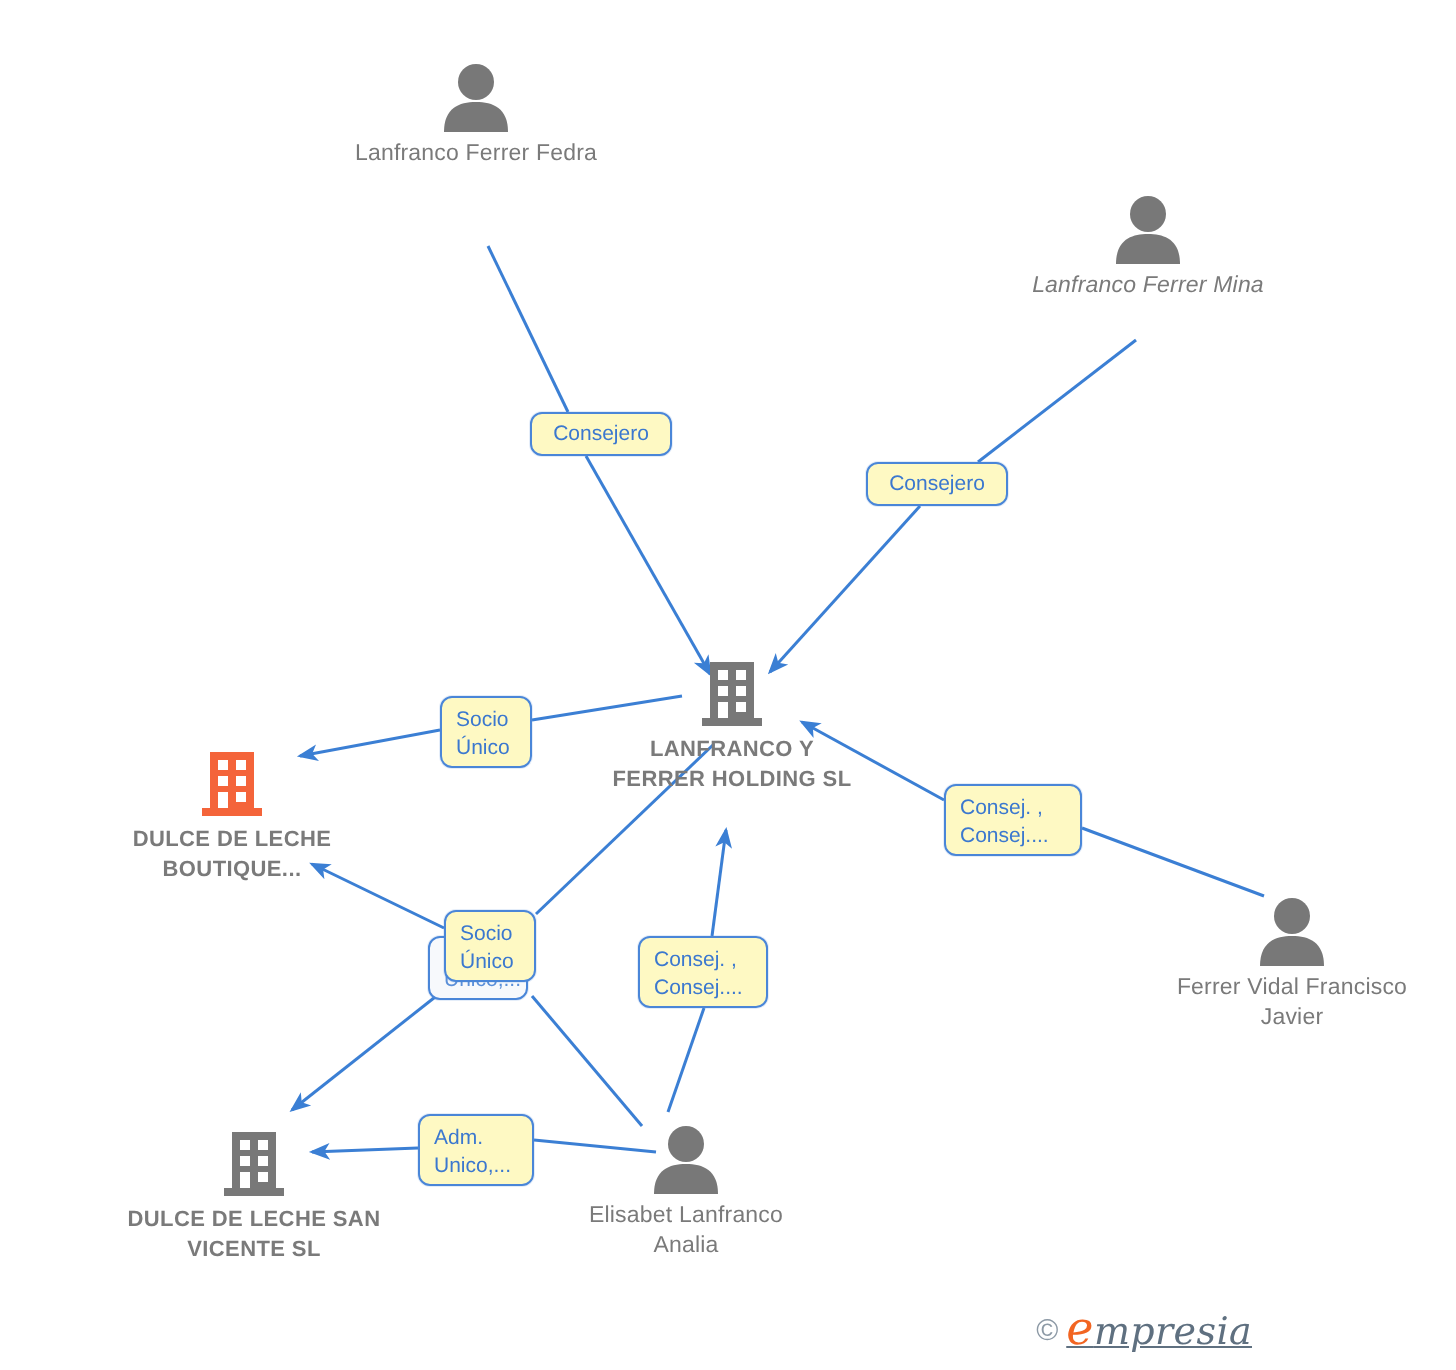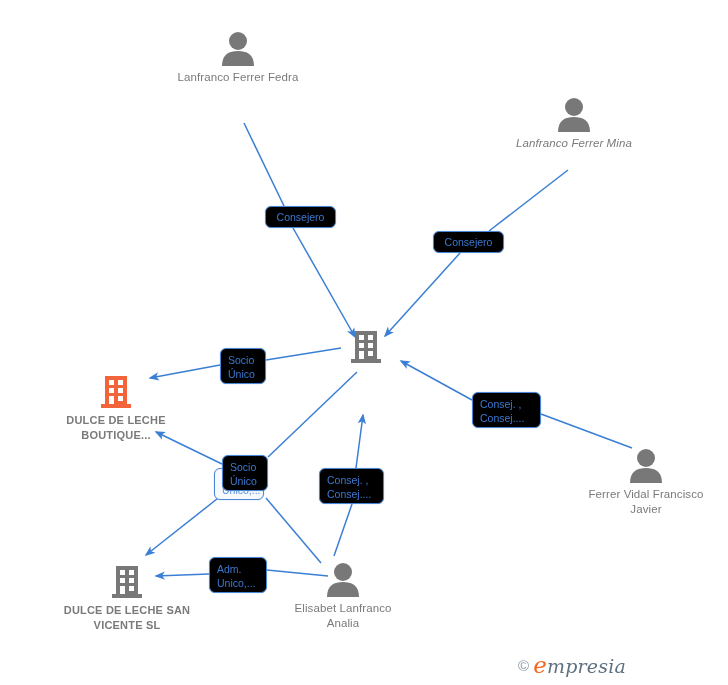--- a/index.html
+++ b/index.html
@@ -41,21 +41,21 @@
     letter-spacing:.2px;
   }
   .node.person .caption{
     font-weight:normal;
   }
 
   
   .rolebox{
     position:absolute;
     box-sizing:border-box;
-    background:#000000;
+    background:#fef9c3;
     border:1.4px solid #4a86d8;
     border-radius:6px;
     color:#3b78cf;
     font-size:10.5px;
     line-height:14px;
     padding:4px 7px;
     white-space:pre;
     text-align:left;
     box-shadow:0 0 0 .5px rgba(74,134,216,.15);
   }
@@ -79,20 +79,21 @@
     color:#8d9aa6;
     line-height:1;
   }
   .watermark .brand{
     font-family:"DejaVu Serif","Liberation Serif",serif;
     font-style:italic;
     font-size:19px;
     line-height:1;
     color:#5f7080;
     letter-spacing:.2px;
+    text-decoration:underline;
   }
   .watermark .brand .lead{
     color:#f26522;
     font-size:23px;
   }
 </style>
 </head>
 <body>
 
 <div id="graph">
@@ -164,20 +165,23 @@
         <g fill="#ffffff">
           <rect x="9" y="5" width="5" height="5"></rect>
           <rect x="18" y="5" width="5" height="5"></rect>
           <rect x="9" y="13" width="5" height="5"></rect>
           <rect x="18" y="13" width="5" height="5"></rect>
           <rect x="9" y="21" width="5" height="8"></rect>
           <rect x="18" y="21" width="5" height="5"></rect>
         </g>
       </svg>
     </span>
+    <span class="caption">LANFRANCO
+Y FERRER
+HOLDING  SL</span>
   </div>
 
   <div class="node person" style="left:630px;top:447px;">
     <span class="glyph">
       <svg width="40" height="36" viewBox="0 0 40 36" xmlns="http://www.w3.org/2000/svg">
         <circle cx="20" cy="11" r="9" fill="#787878"></circle>
         <path d="M4 36 C4 24 11.5 21 20 21 C28.5 21 36 24 36 36 Z" fill="#787878"></path>
       </svg>
     </span>
     <span class="caption">Ferrer Vidal

